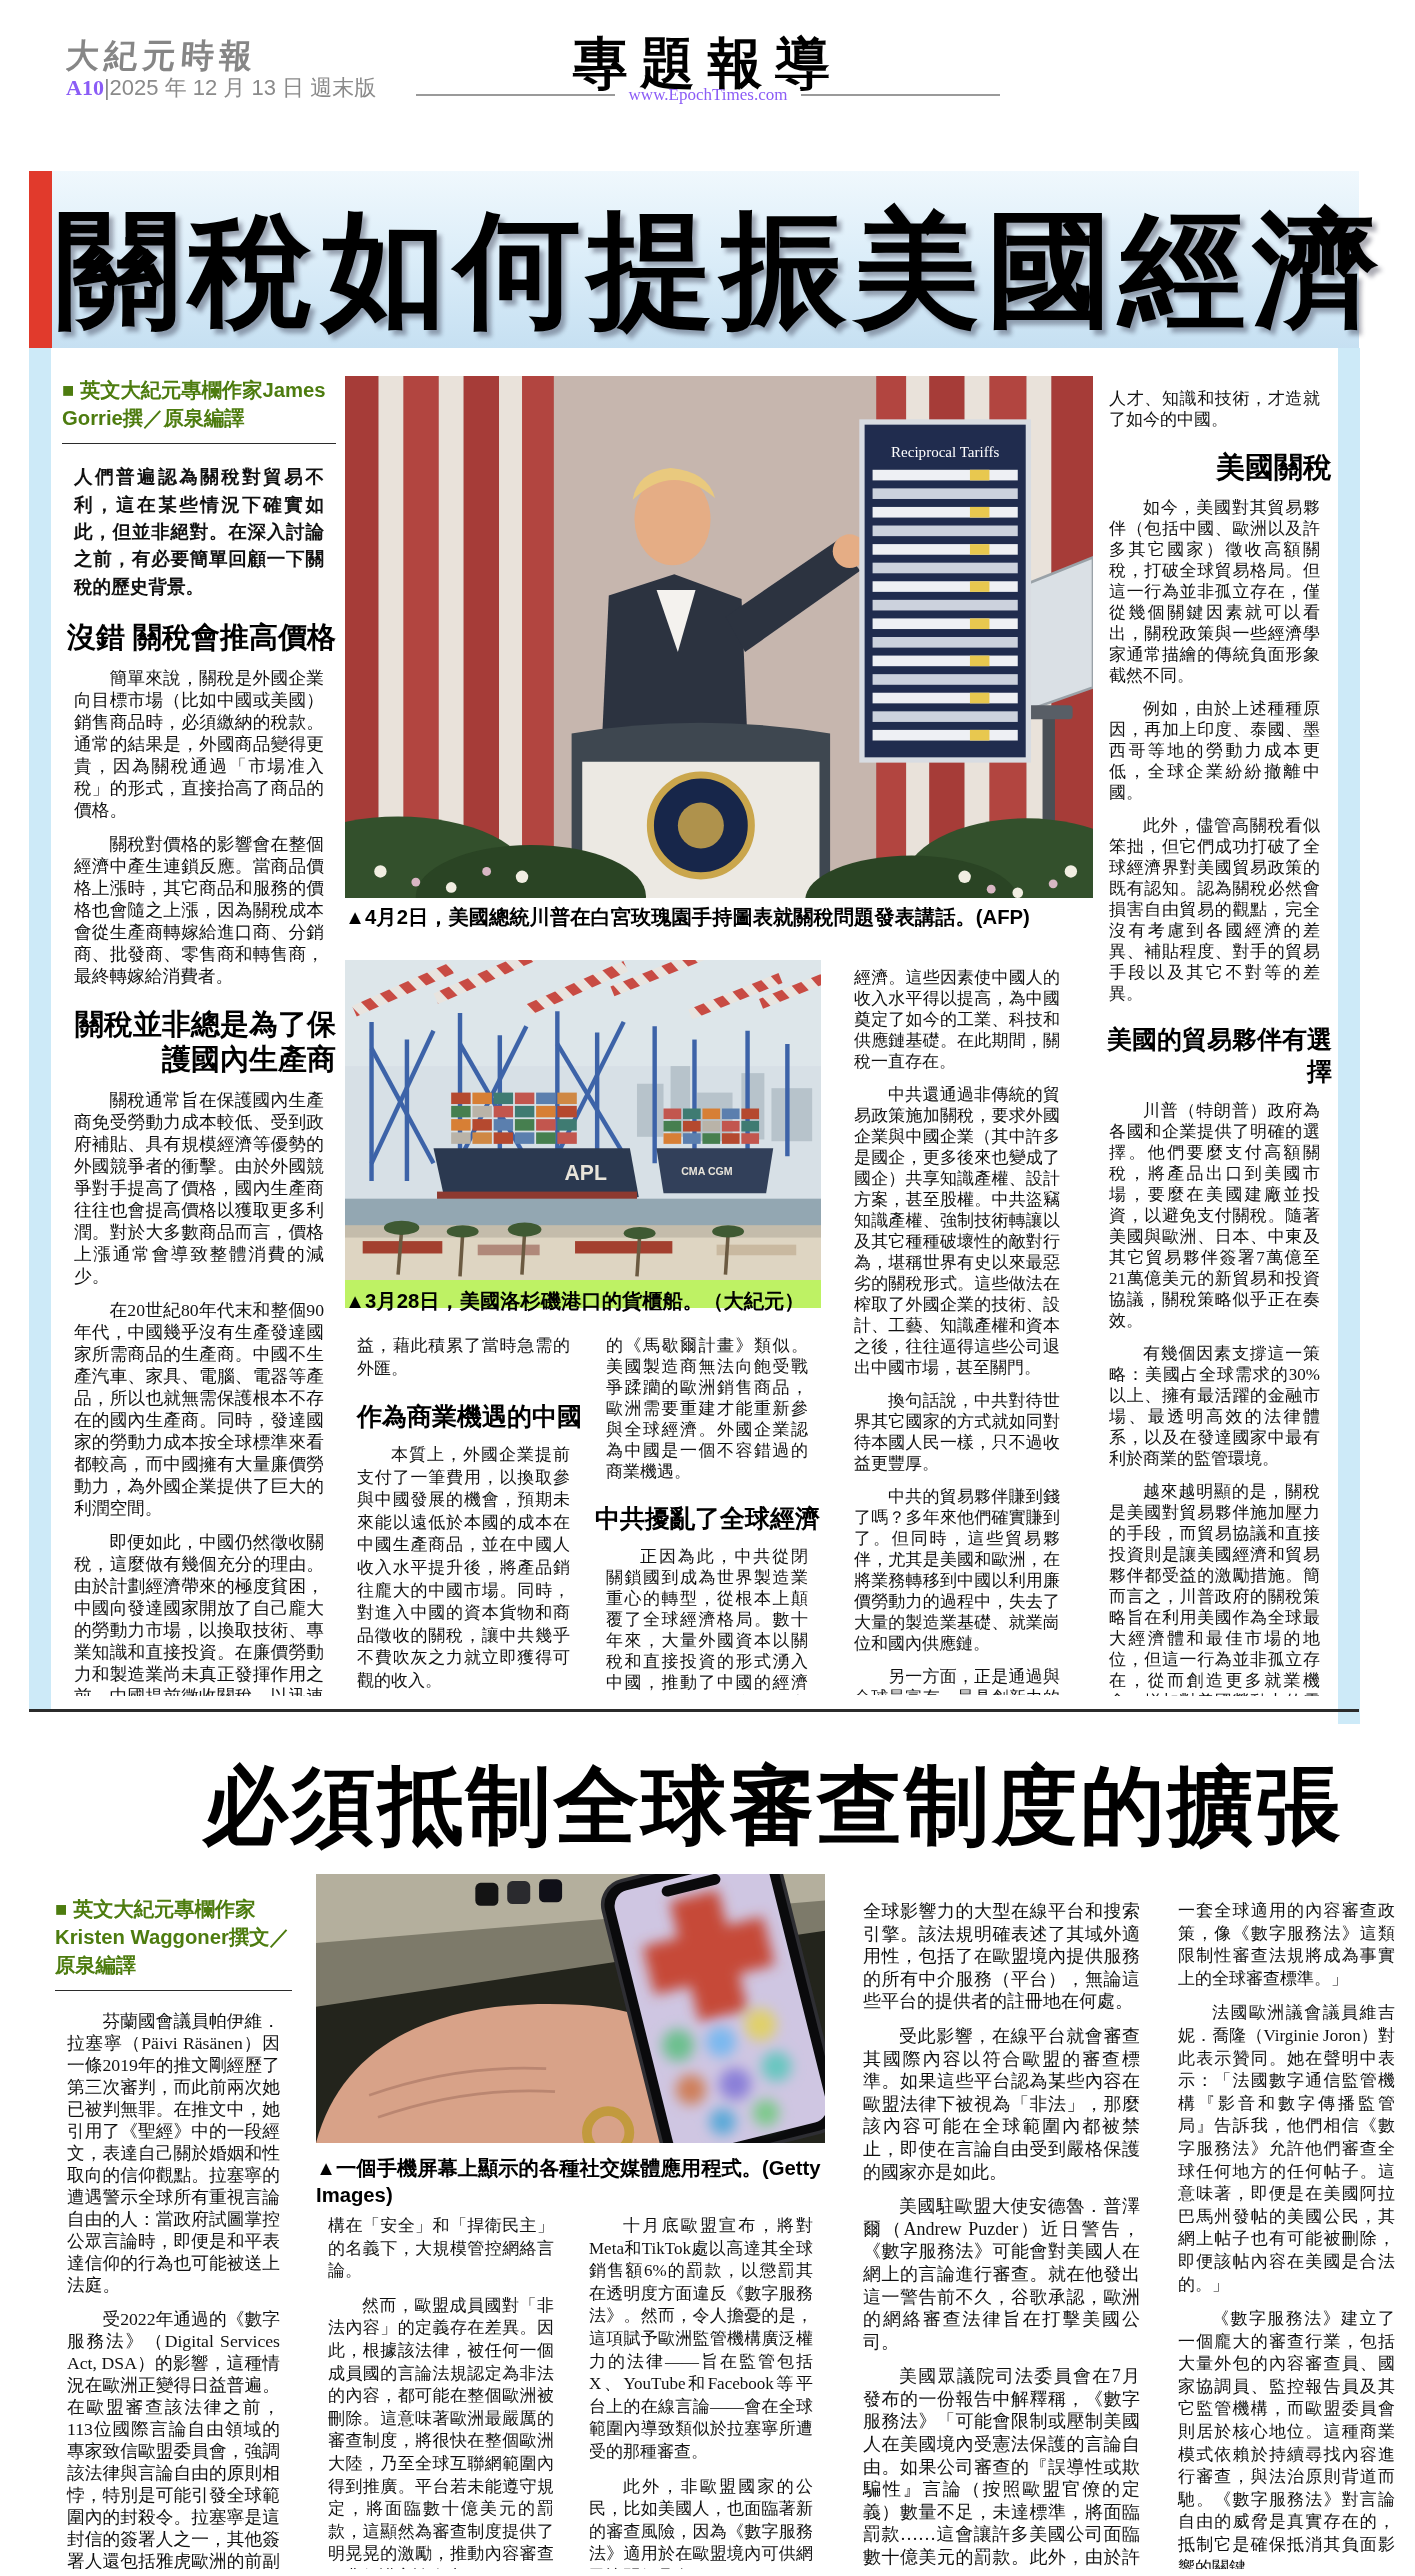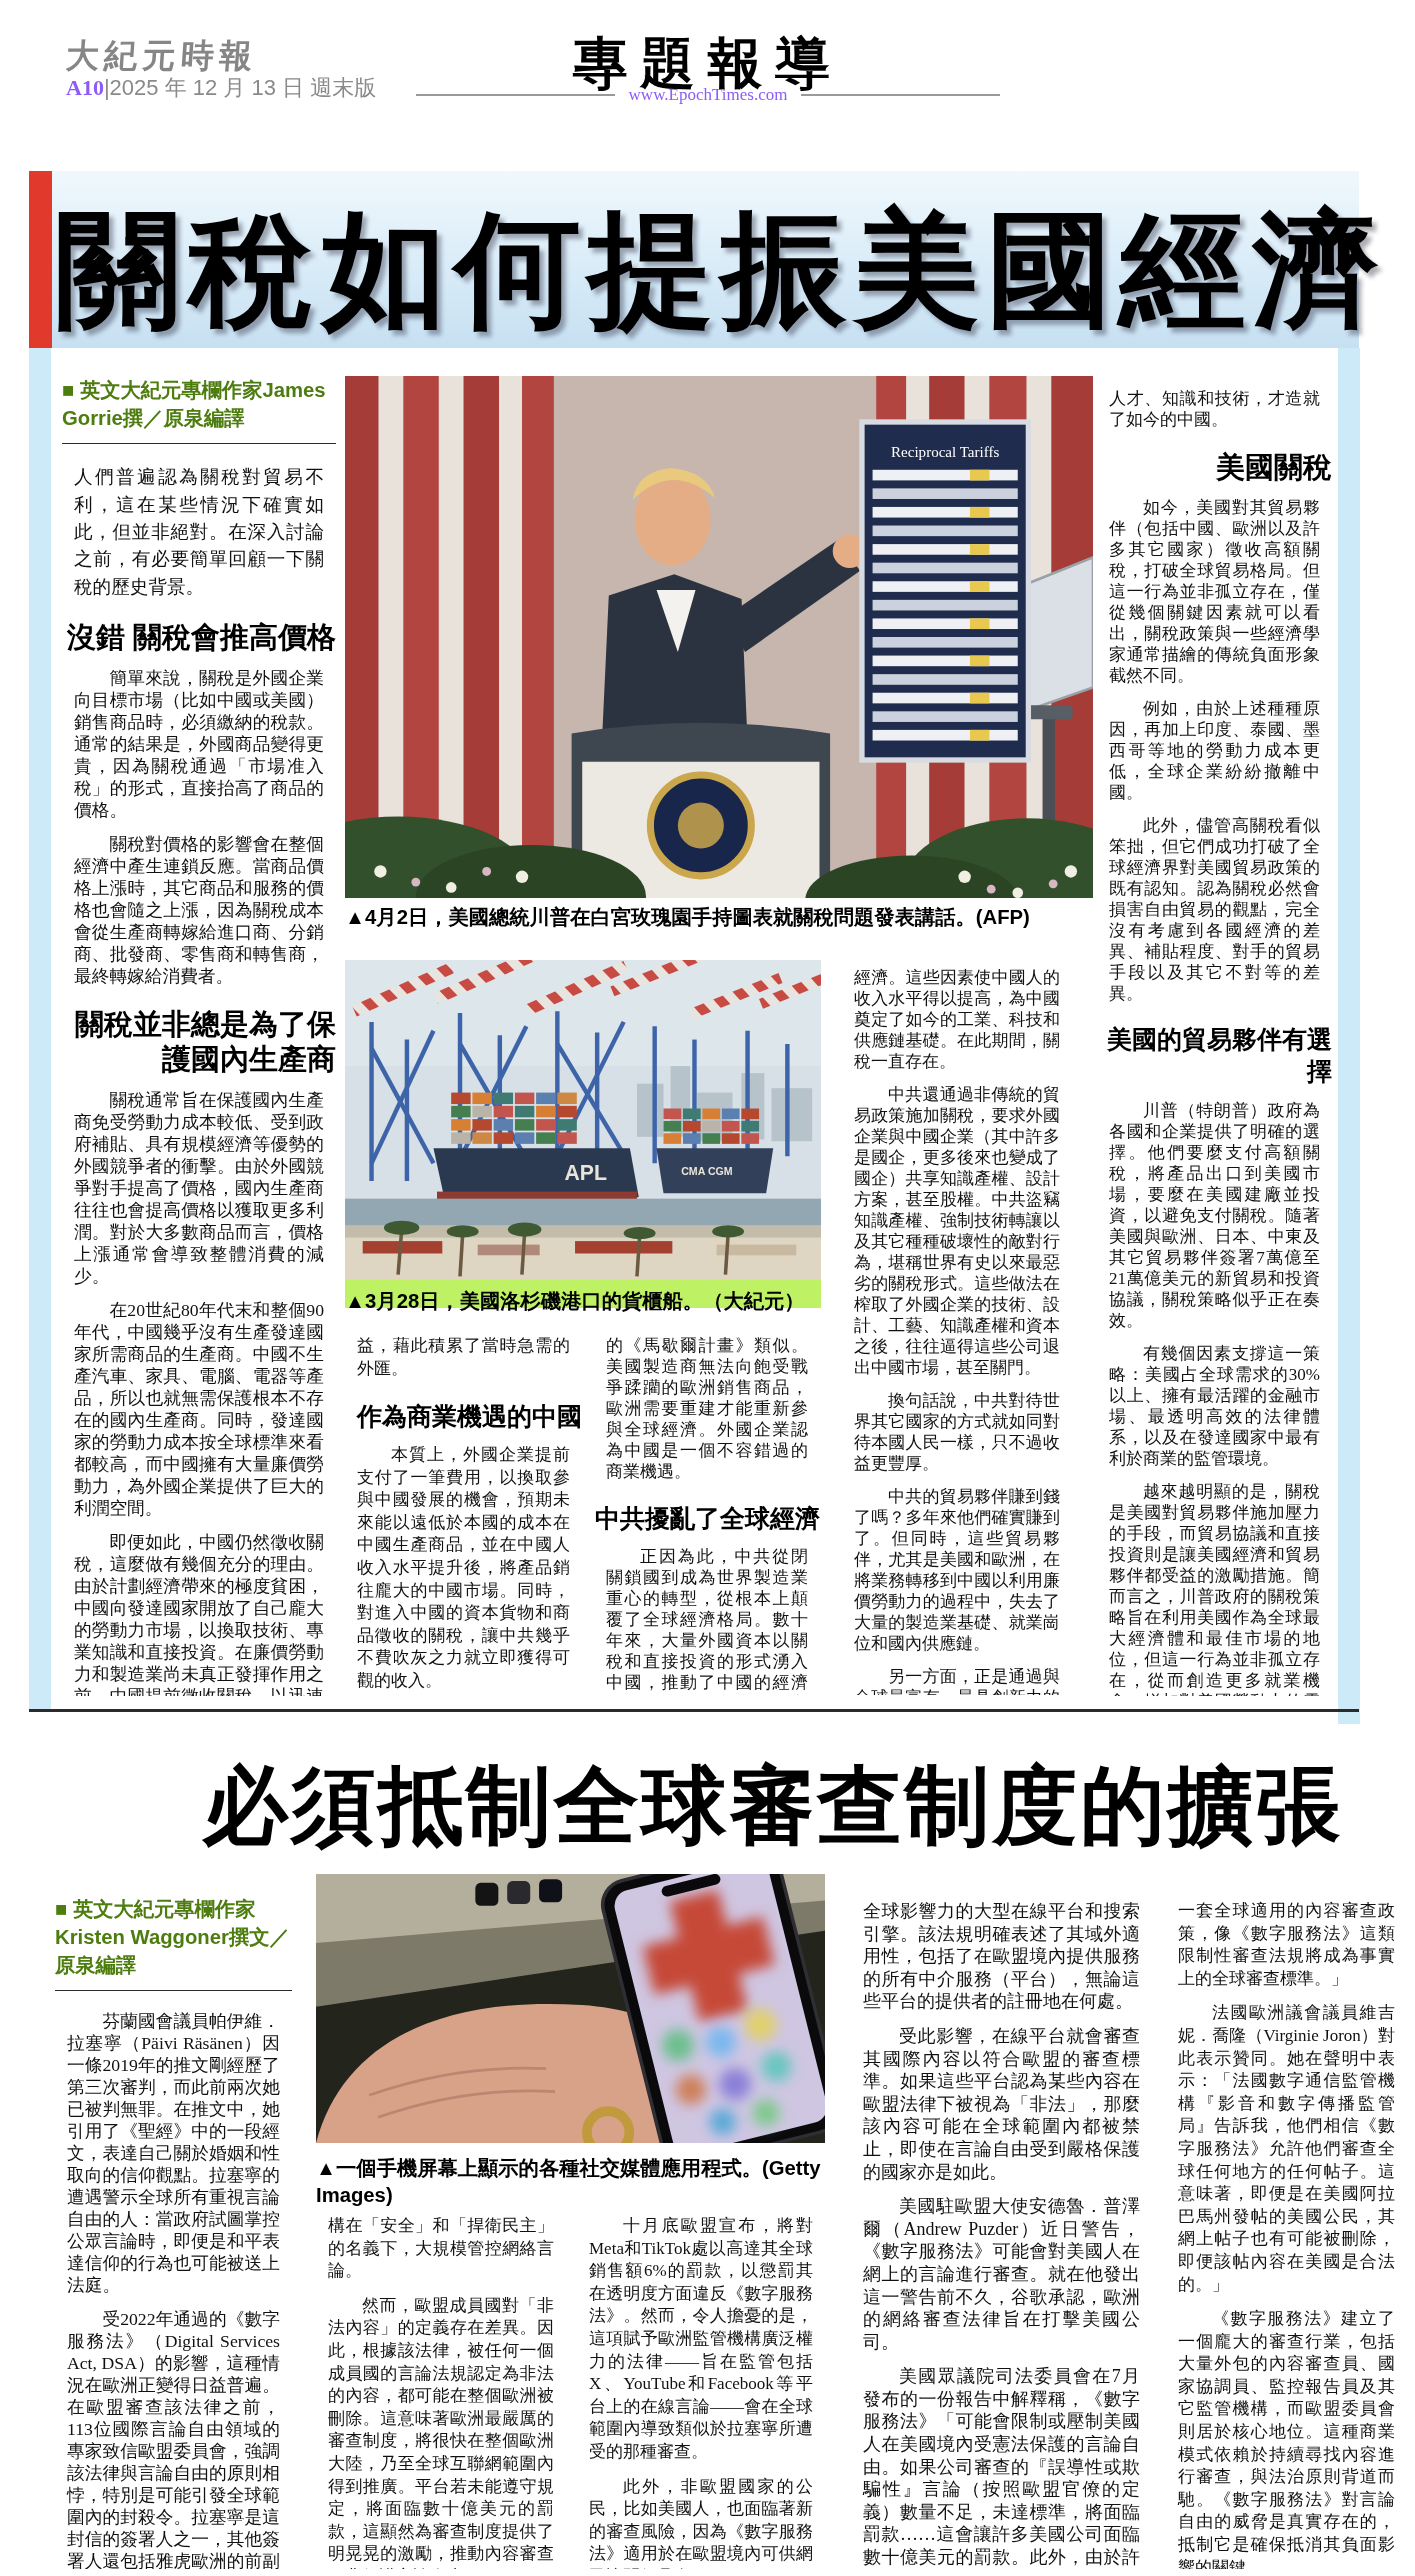--- a/index.html
+++ b/index.html
@@ -29,21 +29,21 @@
              letter-spacing:2.7px;color:#000;text-align:center;white-space:nowrap;}
   .rule{background:#2b2b2b;}
 
   
   .col{overflow:hidden;}
   .col p{margin:12px;text-align:justify;text-indent:2em;}
   .col p.cont{text-indent:0;}
   .byline{font-family:"Liberation Sans","DejaVu Sans",sans-serif;font-weight:bold;font-size:20.3px;
           line-height:28px;color:#4d7c0f;border-bottom:1.8px solid #2b2b2b;padding-bottom:10.6px;
           margin-bottom:19.5px;text-align:left;text-indent:0;}
-  .lead{font-family:"Liberation Sans","DejaVu Sans",sans-serif;font-weight:normal;font-size:18.6px;
+  .lead{font-family:"Liberation Sans","DejaVu Sans",sans-serif;font-weight:bold;font-size:18.6px;
         line-height:27.4px;}
   .sec-head{font-family:"Liberation Sans","DejaVu Sans",sans-serif;font-weight:700;color:#000;
         font-size:25px;line-height:32px;margin:19.5px 0 12.4px;text-indent:0;text-align:right;}
   .sec-head.lg{font-size:29px;line-height:35px;}
   .b20{font-size:17.7px;line-height:22px;}
   .b19{font-size:17px;line-height:22.6px;}
   .b19t{font-size:17px;line-height:21px;}
   .b19c{font-size:17px;line-height:21px;}
   .b21{font-size:18px;line-height:22.6px;}
   .caption{font-family:"Liberation Sans","DejaVu Sans",sans-serif;font-weight:bold;font-size:20.3px;

